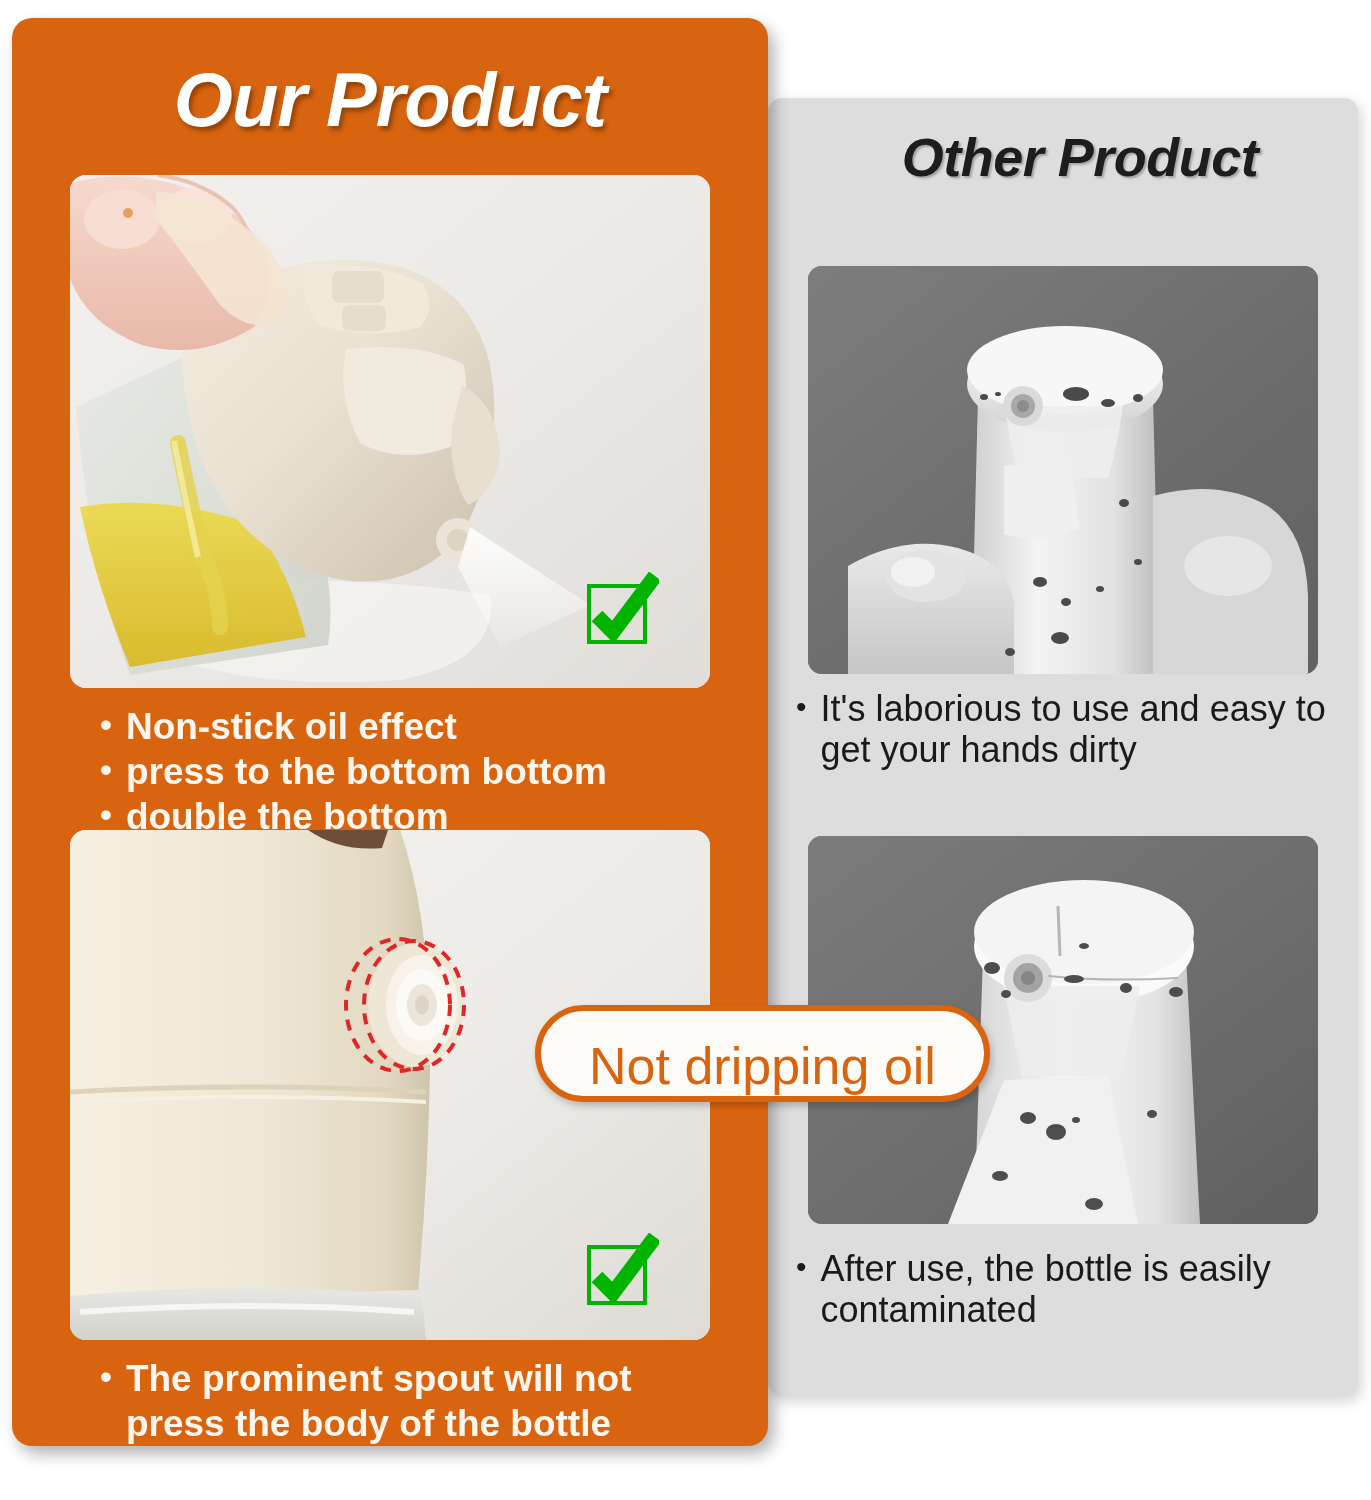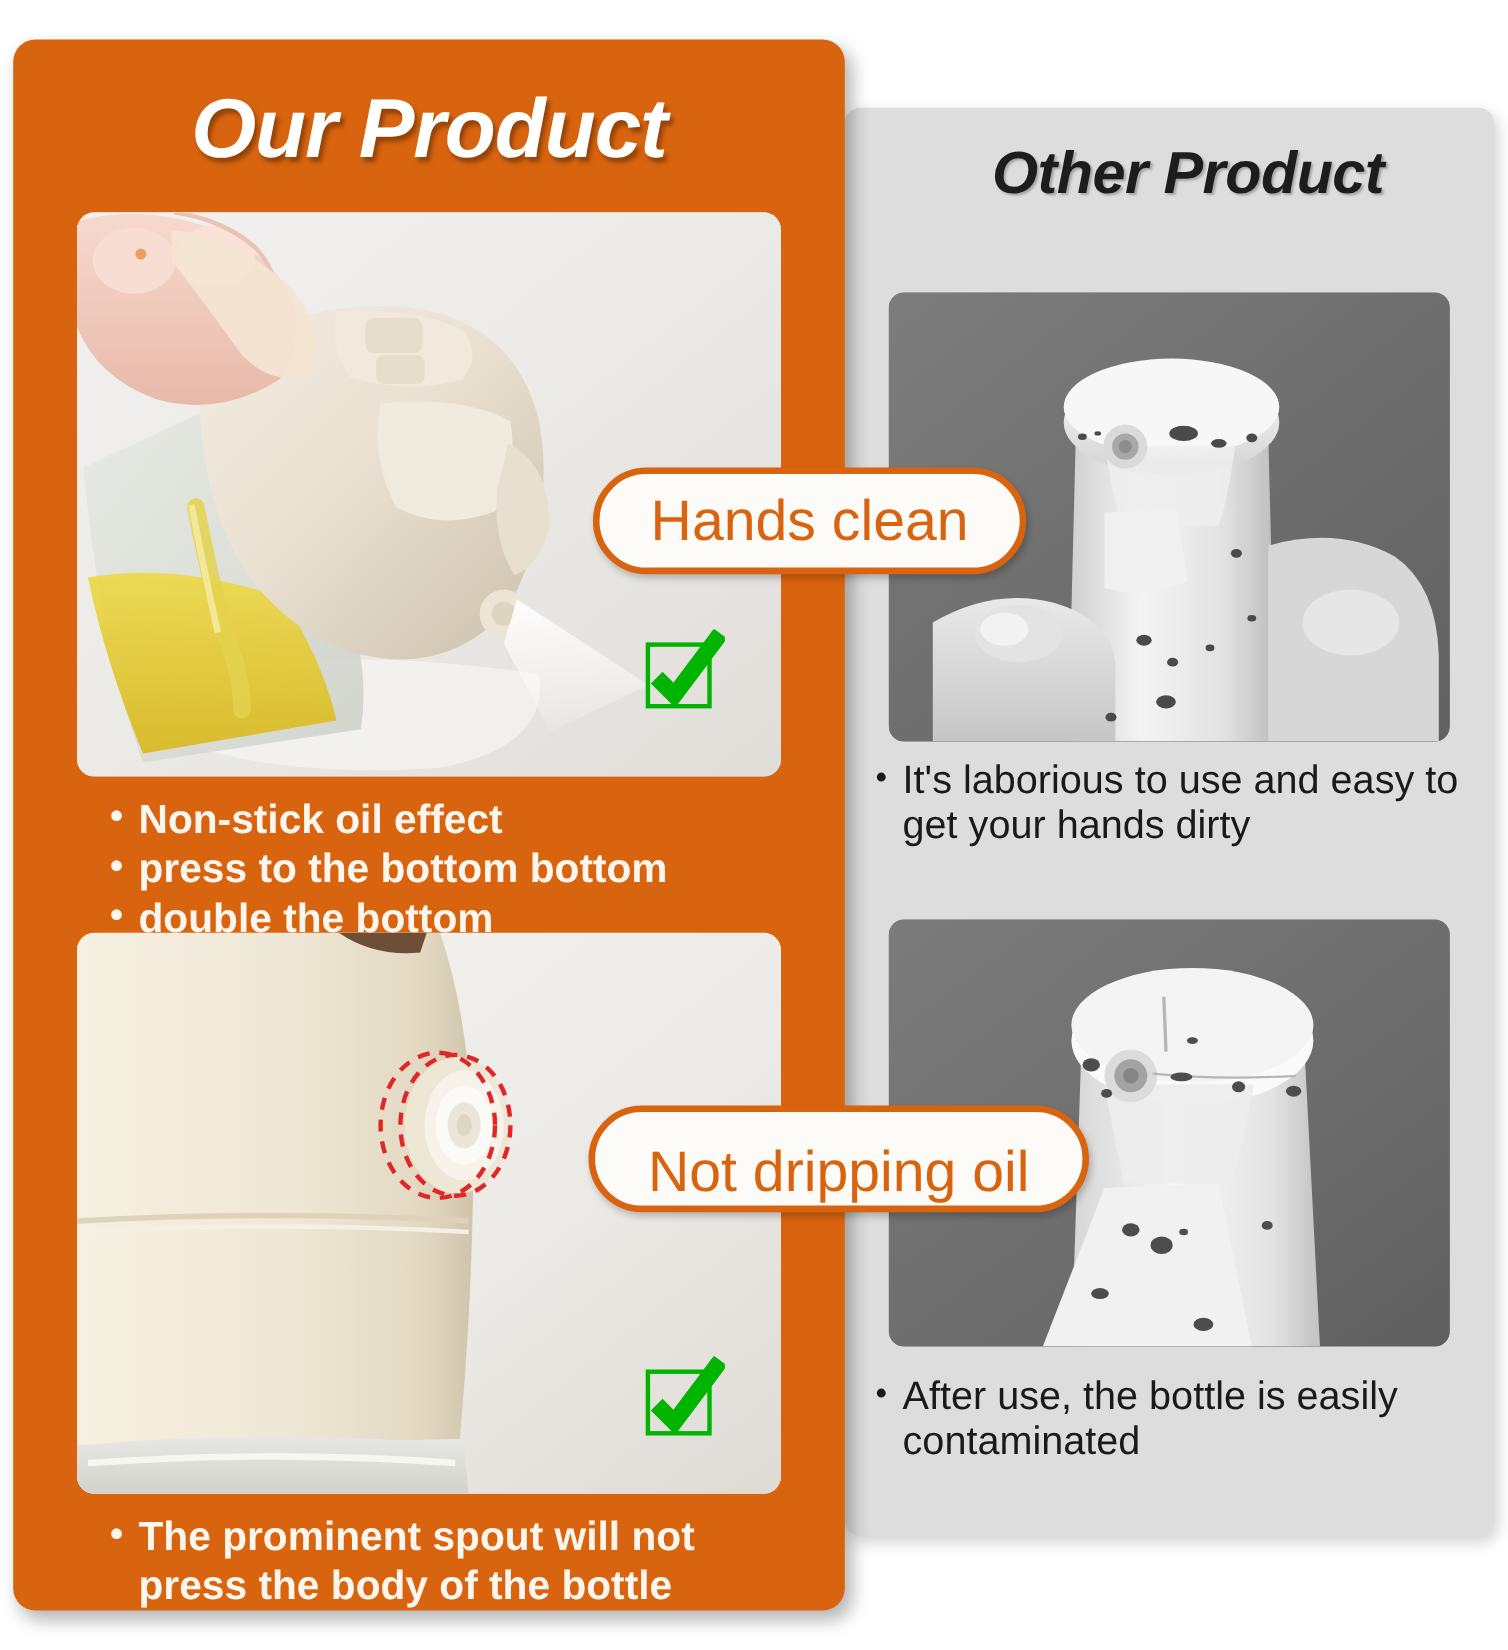--- a/index.html
+++ b/index.html
@@ -73,21 +73,21 @@
   .other-caption .dot {
     font-size: 30px;
     line-height: 1.25;
     flex: 0 0 auto;
   }
 
   
   .our-panel {
     position: absolute;
     left: 12px;
-    top: 36px;
+    top: 18px;
     width: 756px;
     height: 1428px;
     background: #d9640f;
     border-radius: 20px;
     box-shadow: 6px 8px 16px rgba(0,0,0,0.30);
     z-index: 3;
   }
 
   .our-title {
     position: absolute;
@@ -443,21 +443,18 @@
     </svg>
   </div>
 
   <div class="check c2">
     <svg viewBox="0 0 76 76">
       <rect x="6" y="14" width="56" height="56" fill="none" stroke="#00b400" stroke-width="4"></rect>
       <path d="M14 44 L30 60 L72 4" fill="none" stroke="#00b400" stroke-width="15" stroke-linecap="butt" stroke-linejoin="miter"></path>
     </svg>
   </div>
 
-  <div class="pill hands">
-    <span>Hands clean</span>
-  </div>
 
   <div class="pill drip">
     <span>Not dripping oil</span>
   </div>
 
 </div>
 
 </body></html>

